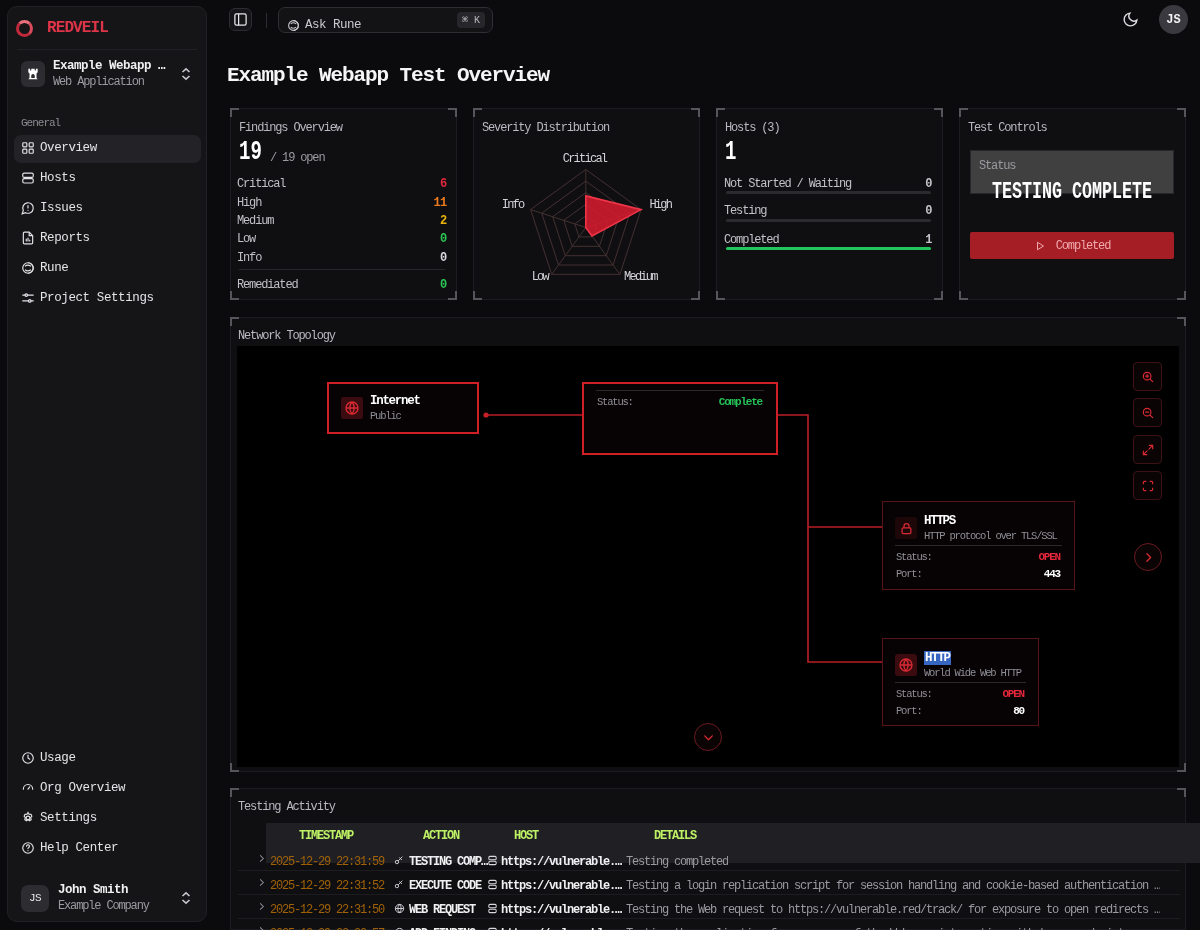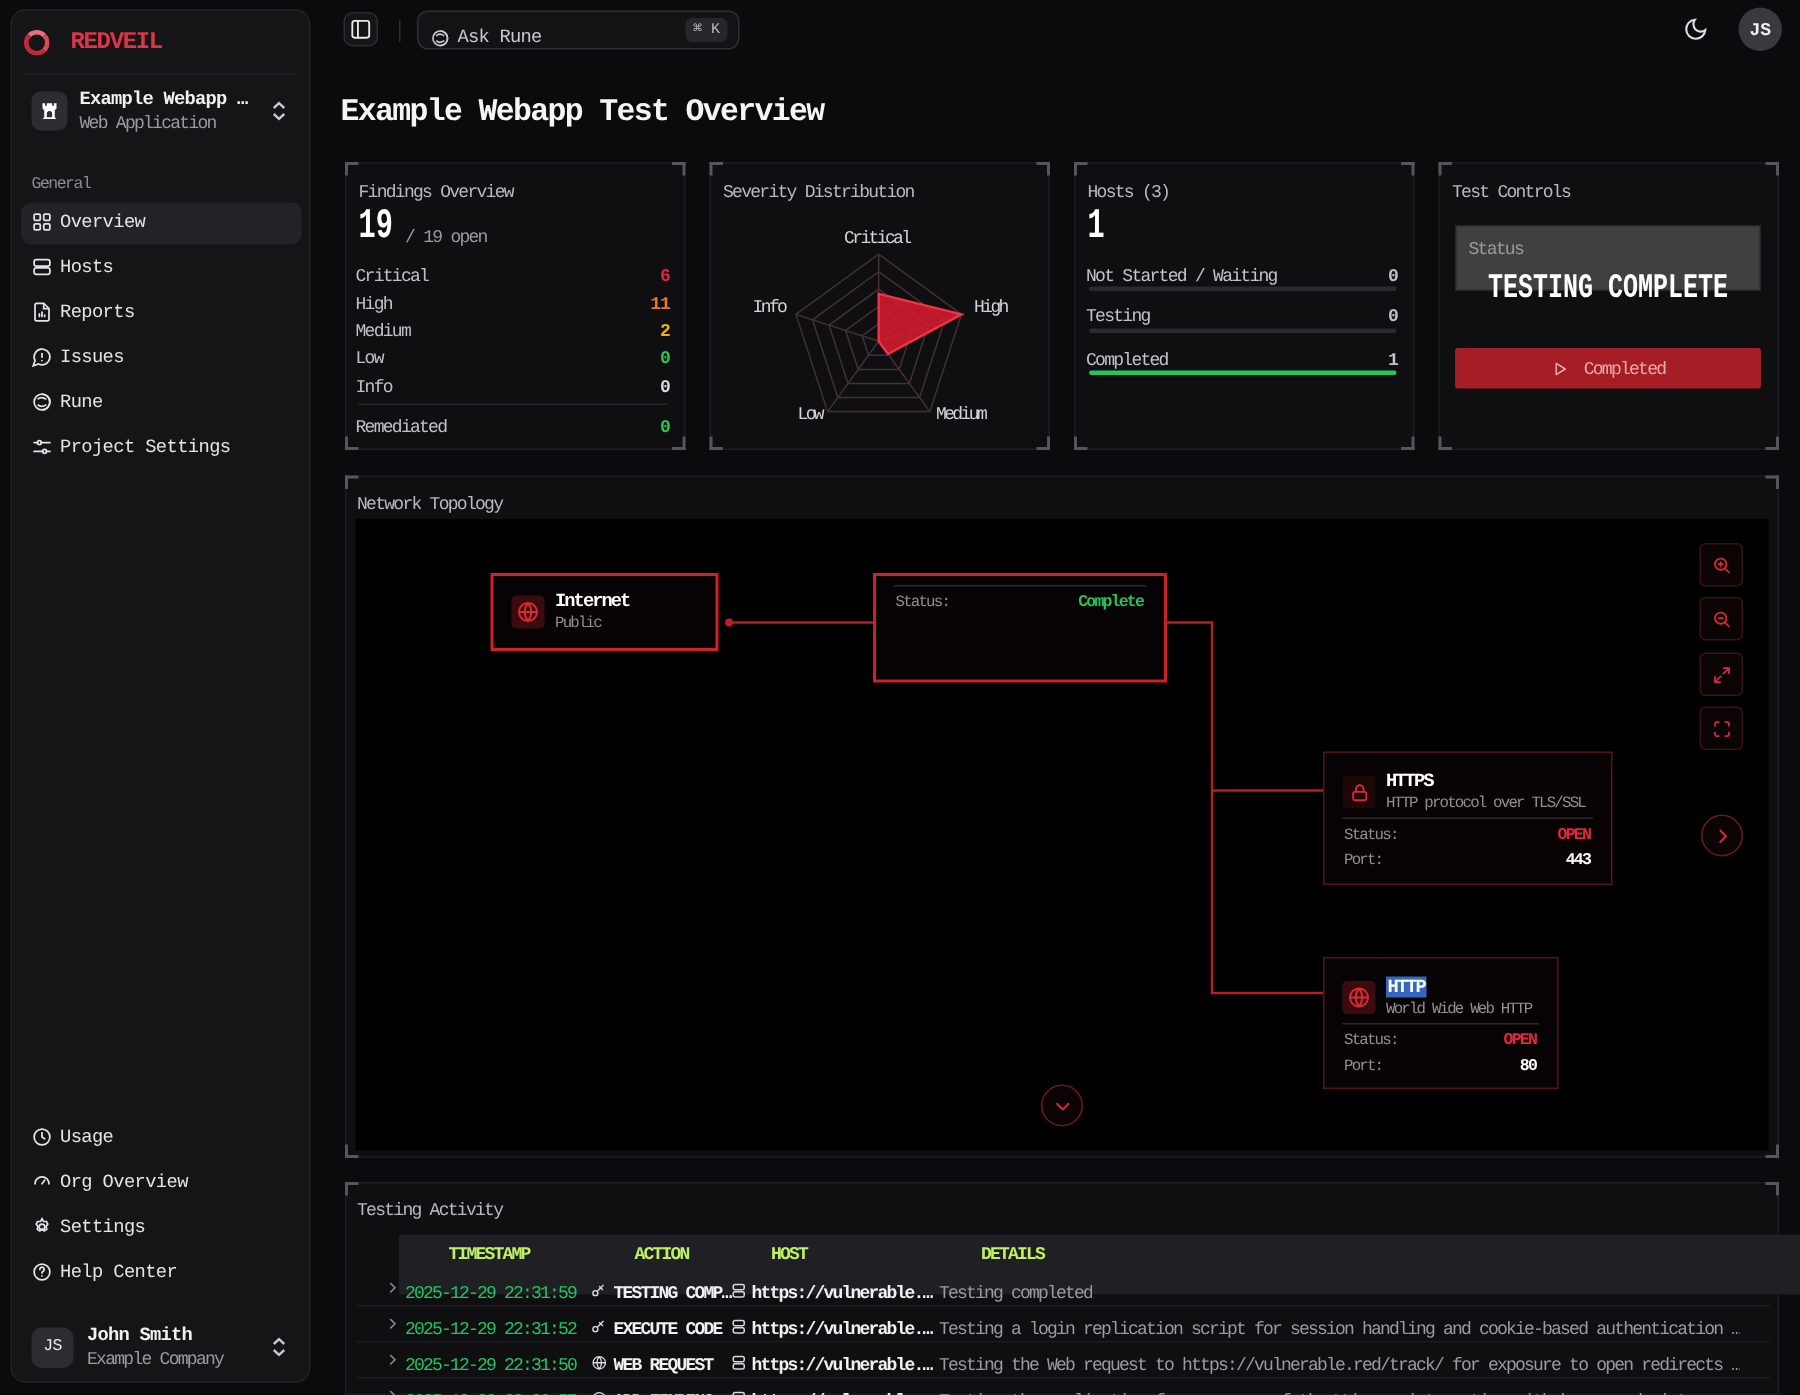--- a/index.html
+++ b/index.html
@@ -84,21 +84,21 @@
 .tn-row { display:flex; justify-content:space-between; font-size:10.5px; letter-spacing:-1.2px; color:#8f8f96; margin:5px 14px 0 13px; }
 .tbtn { position:absolute; width:29px; height:29px; border:1px solid #3c1216; border-radius:4px; background:#0a0405; display:flex; align-items:center; justify-content:center; color:#d92a33; }
 .cbtn { position:absolute; width:28px; height:28px; border:1px solid #6b1a20; border-radius:50%; background:#0a0405; display:flex; align-items:center; justify-content:center; color:#d92a33; }
 
 
 .thead { position:absolute; left:7px; width:942px; top:34px; height:40px; background:#202024; font-size:12px; font-weight:bold; color:#bef264; letter-spacing:-1.2px;margin-left:28px; }
 .thead span { position:absolute; top:5.5px; }
 .trow { position:absolute; left:7px; width:942px; height:24px; border-bottom:1px solid #1d1d21; font-size:12px; letter-spacing:-1.2px; }
 .trow > span { position:absolute; top:8px; white-space:nowrap; }
 .trow .chev { color:#8f8f96; }
-.ts { color:#22c55e; }
+.ts { color:#a16207; }
 .act, .hostc { font-weight:bold; color:#f0f0f2; }
 .det { color:#9a9aa1; overflow:hidden; }
 .ticon { position:absolute; top:7px; color:#d9d9de; }
 </style>
 </head>
 <body>
 <div id="sidebar">
   <div class="sb-logo">
       <div class="logo-ring"></div>
       <div class="logo-text">REDVEIL</div>
@@ -124,29 +124,29 @@
           <rect x="3" y="3" width="7" height="7" rx="1.5"></rect>
           <rect x="14" y="3" width="7" height="7" rx="1.5"></rect>
           <rect x="3" y="14" width="7" height="7" rx="1.5"></rect>
           <rect x="14" y="14" width="7" height="7" rx="1.5"></rect>
         </svg>Overview</div>
     <div class="nav-item"><svg width="14" height="14" viewBox="0 0 24 24" fill="none" stroke="currentColor" stroke-width="2">
           <rect x="3" y="3.5" width="18" height="7.5" rx="2.5"></rect>
           <rect x="3" y="13" width="18" height="7.5" rx="2.5"></rect>
         </svg>Hosts</div>
     <div class="nav-item"><svg width="14" height="14" viewBox="0 0 24 24" fill="none" stroke="currentColor" stroke-width="2">
+          <path d="M7.9 20A9 9 0 1 0 4 16.1L2 22z"></path>
+          <path d="M12 8v4" stroke-linecap="round"></path>
+          <path d="M12 16h.01" stroke-linecap="round"></path>
+        </svg>Issues</div>
+    <div class="nav-item"><svg width="14" height="14" viewBox="0 0 24 24" fill="none" stroke="currentColor" stroke-width="2">
           <path d="M14 2H6a2 2 0 0 0-2 2v16a2 2 0 0 0 2 2h12a2 2 0 0 0 2-2V8z"></path>
           <path d="M14 2v6h6"></path>
           <path d="M9 17v-3M12 17v-5M15 17v-1.5" stroke-linecap="round"></path>
         </svg>Reports</div>
-    <div class="nav-item"><svg width="14" height="14" viewBox="0 0 24 24" fill="none" stroke="currentColor" stroke-width="2">
-          <path d="M7.9 20A9 9 0 1 0 4 16.1L2 22z"></path>
-          <path d="M12 8v4" stroke-linecap="round"></path>
-          <path d="M12 16h.01" stroke-linecap="round"></path>
-        </svg>Issues</div>
     <div class="nav-item"><svg width="14" height="14" viewBox="0 0 24 24" fill="none" stroke="currentColor" stroke-width="2">
           <circle cx="12" cy="12" r="9"></circle>
           <path d="M12 3a9 9 0 0 1 0 18M7 9c3-3 7-2 10 0M7 15c3 3 7 2 10 0"></path>
         </svg>Rune</div>
     <div class="nav-item"><svg width="14" height="14" viewBox="0 0 24 24" fill="none" stroke="currentColor" stroke-width="2">
           <path d="M3 7h4M11 7h10M3 17h10M17 17h4" stroke-linecap="round"></path>
           <circle cx="9" cy="7" r="2.2"></circle>
           <circle cx="15" cy="17" r="2.2"></circle>
         </svg>Project Settings</div>
   </div>

